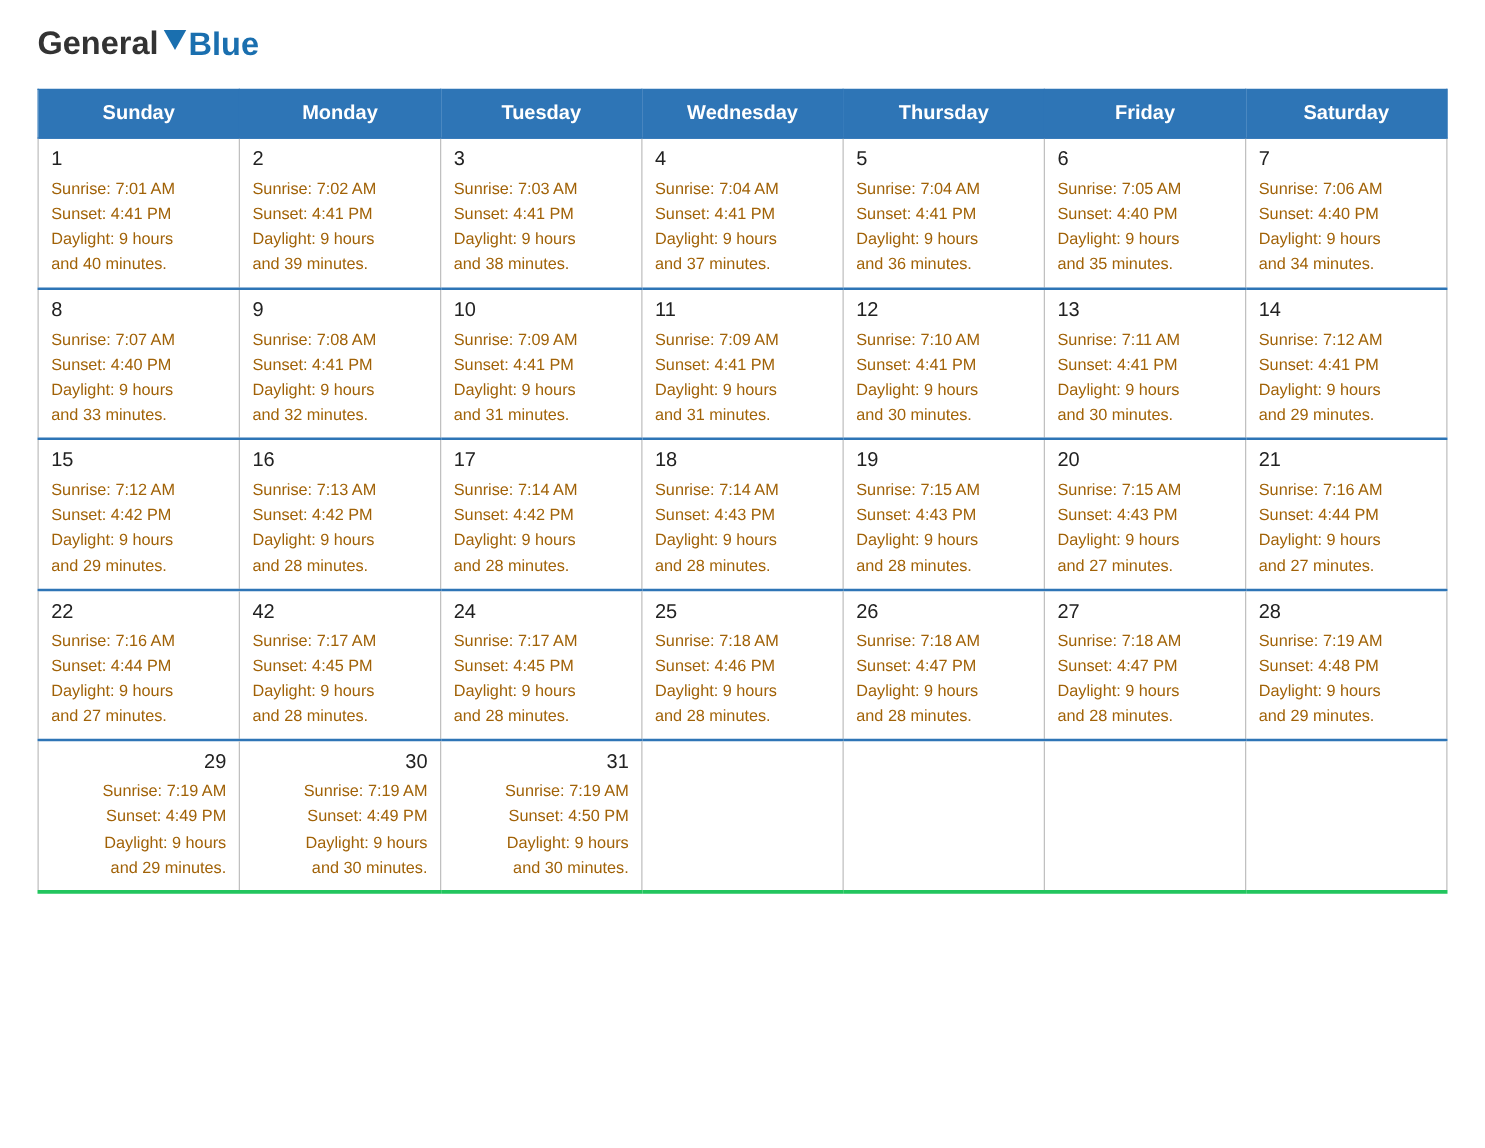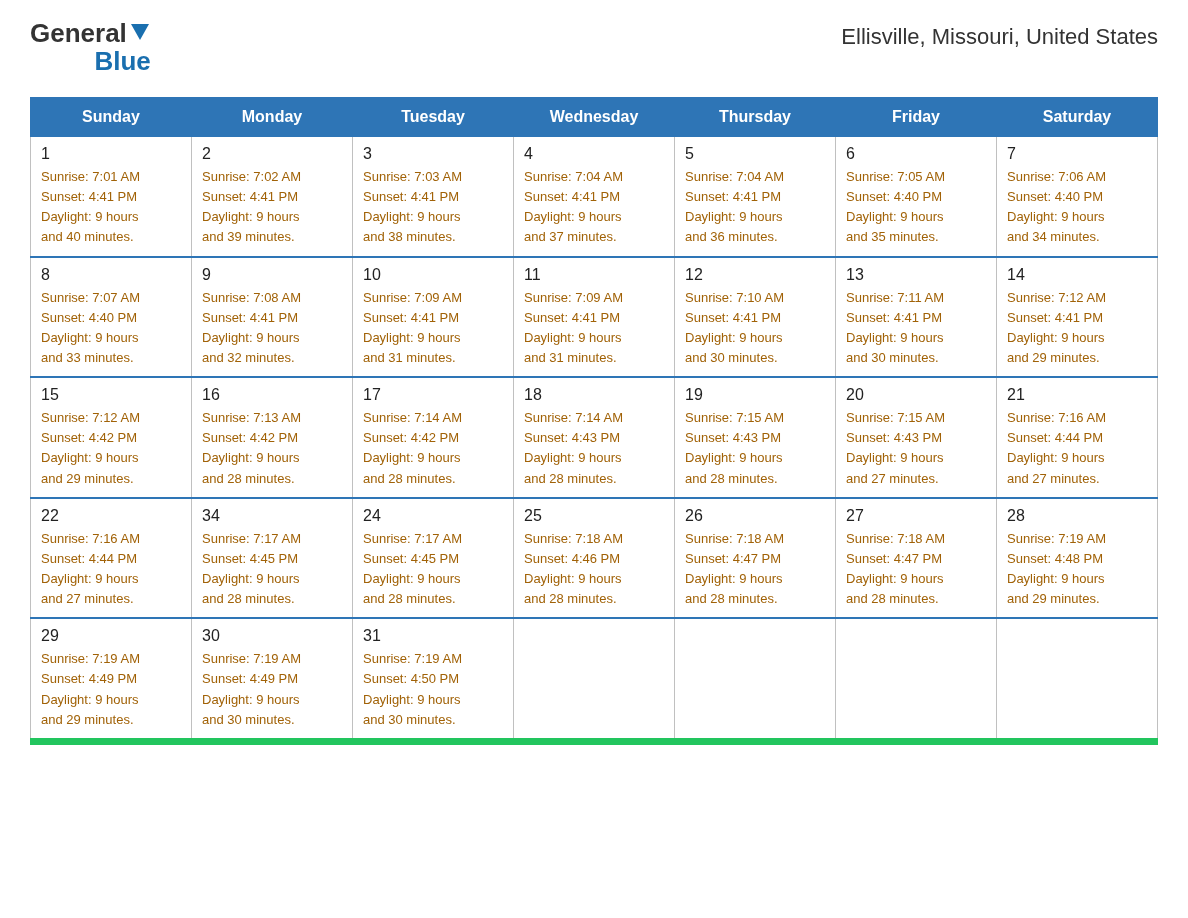--- a/index.html
+++ b/index.html
@@ -11,22 +11,21 @@
       min-height: 918px;
     }
     .header-area {
       display: flex;
       justify-content: space-between;
       align-items: flex-start;
       margin-bottom: 20px;
     }
     .logo {
       display: flex;
-      flex-direction: column;
-      align-items: flex-end;
+      align-items: flex-start;
     }
     .logo-text {
       font-size: 26px;
       font-weight: bold;
       color: #333;
       line-height: 1;
     }
     .logo-line1 {
       display: flex;
       align-items: center;
@@ -71,21 +70,22 @@
       border: 1px solid #c0c0c0;
       width: 14.28%;
       font-size: 13px;
       color: #222;
       min-height: 100px;
     }
     .calendar-table tr td {
       border-bottom: 2px solid #2e75b6;
     }
     .calendar-table tr:last-child td {
-      border-bottom: 7px solid #22c55e;
+      border-bottom: 3px solid #22c55e;
+      text-align: right;
     }
     .day-num {
       font-size: 16px;
       font-weight: normal;
       margin-bottom: 4px;
       display: block;
     }
     .day-info {
       font-size: 13px;
       line-height: 1.55;
@@ -106,21 +106,20 @@
         <svg width="22" height="22" viewBox="0 0 22 22">
           <polygon points="2,4 20,4 11,20" fill="#1a6faf"></polygon>
         </svg>
       </span>
     </div>
     <div>
       <span class="logo-blue-text">Blue</span>
     </div>
   </div>
   <div class="title-area">
-    <div class="location-title">Ellisville, Missouri, United States</div>
   </div>
 </div>
 
 <table class="calendar-table">
   <thead>
     <tr>
       <th>Sunday</th>
       <th>Monday</th>
       <th>Tuesday</th>
       <th>Wednesday</th>
@@ -219,21 +218,21 @@
           <span class="day-num">21</span>
           <div class="day-info">Sunrise: 7:16 AM<br>Sunset: 4:44 PM<br>Daylight: 9 hours<br>and 27 minutes.</div>
         </td>
       </tr>
       <tr>
         <td>
           <span class="day-num">22</span>
           <div class="day-info">Sunrise: 7:16 AM<br>Sunset: 4:44 PM<br>Daylight: 9 hours<br>and 27 minutes.</div>
         </td>
         <td>
-          <span class="day-num">34</span>
+          <span class="day-num">42</span>
           <div class="day-info">Sunrise: 7:17 AM<br>Sunset: 4:45 PM<br>Daylight: 9 hours<br>and 28 minutes.</div>
         </td>
         <td>
           <span class="day-num">24</span>
           <div class="day-info">Sunrise: 7:17 AM<br>Sunset: 4:45 PM<br>Daylight: 9 hours<br>and 28 minutes.</div>
         </td>
         <td>
           <span class="day-num">25</span>
           <div class="day-info">Sunrise: 7:18 AM<br>Sunset: 4:46 PM<br>Daylight: 9 hours<br>and 28 minutes.</div>
         </td>

